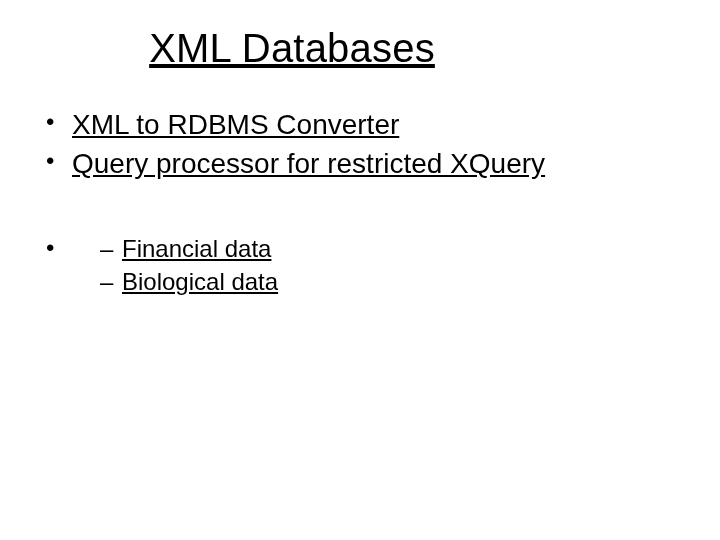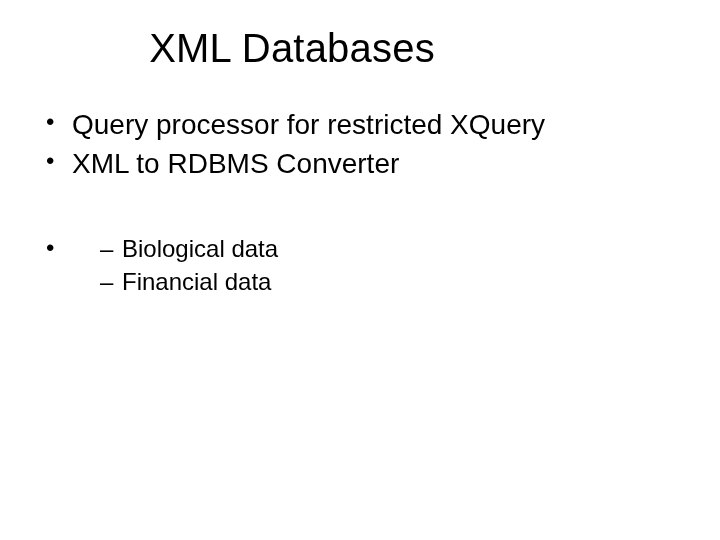--- a/index.html
+++ b/index.html
@@ -10,20 +10,21 @@
     background: #ffffff;
     font-family: Arial, Helvetica, sans-serif;
     color: #000000;
   }
   .slide {
     box-sizing: border-box;
     width: 584px;
     height: 540px;
     padding: 20px 30px 30px 30px;
     position: relative;
+    text-decoration: underline;
   }
   .title {
     text-align: center;
     font-size: 40px;
     font-weight: 400;
     margin: 6px 0 36px 0;
     letter-spacing: 0.2px;
   }
   ul.level1 {
     list-style: none;
@@ -68,34 +69,34 @@
   }
 </style>
 </head>
 <body>
 
 <div class="slide">
   <h1 class="title">XML Databases</h1>
 
   <ul class="level1">
     <li>
-      <span>Query processor for restricted XQuery</span>
+      <span>XML to RDBMS Converter</span>
     </li>
     <li>
-      <span>XML to RDBMS Converter</span>
+      <span>Query processor for restricted XQuery</span>
     </li>
   </ul>
 
   <div class="gap"></div>
 
   <ul class="level1">
     <li>
       <ul class="level2">
         <li>
-          <span>Biological data</span>
+          <span>Financial data</span>
         </li>
         <li>
-          <span>Financial data</span>
+          <span>Biological data</span>
         </li>
       </ul>
     </li>
   </ul>
 </div>
 
 </body></html>

